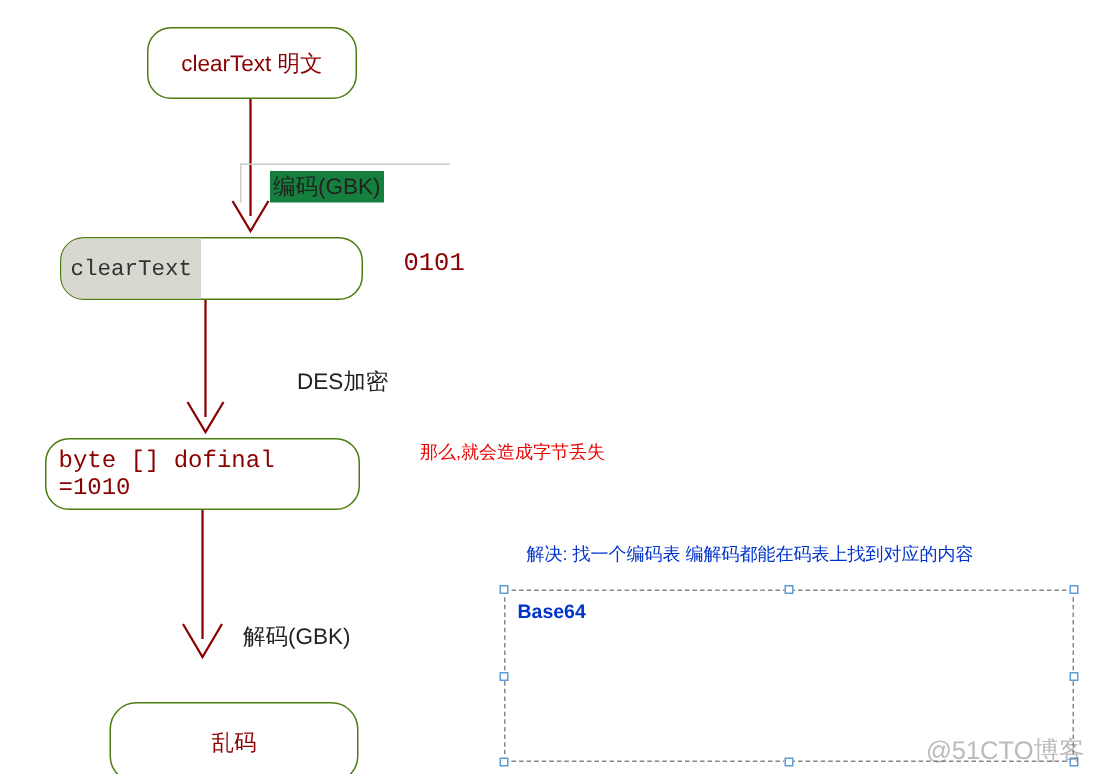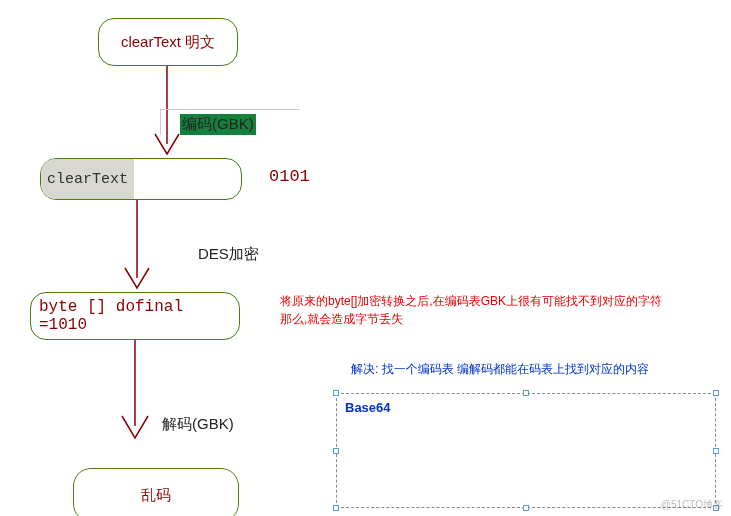--- a/index.html
+++ b/index.html
@@ -113,21 +113,21 @@
       top: 400px;
       color: #0033cc;
       font-size: 13px;
       font-weight: bold;
     }
     .watermark {
       position: absolute;
       right: 8px;
       bottom: 4px;
       color: rgba(120,120,120,0.5);
-      font-size: 10px;
+      font-size: 17px;
     }
     .label-border {
       position: absolute;
       left: 160px;
       top: 109px;
       width: 140px;
       height: 26px;
       border-top: 1px solid #ccc;
       border-left: 1px solid #ccc;
     }
@@ -157,21 +157,20 @@
   <line class="arrow-line" x1="17" y1="0" x2="17" y2="78"></line>
   <polyline class="arrow-head" points="5,68 17,88 29,68"></polyline>
 </svg>
 <div class="edge-label edge2-lbl">DES加密</div>
 
 <div class="node node3">
   <span>byte [] dofinal =1010</span>
 </div>
 
 <div class="red-note">
-  <div>将原来的byte[]加密转换之后,在编码表GBK上很有可能找不到对应的字符</div>
   <div>那么,就会造成字节丢失</div>
 </div>
 
 <div class="blue-note">解决: 找一个编码表    编解码都能在码表上找到对应的内容</div>
 
 <svg class="arrow-svg" style="left:110px; top:340px; width:50px; height:100px;">
   <line class="arrow-line" x1="25" y1="0" x2="25" y2="86"></line>
   <polyline class="arrow-head" points="12,76 25,98 38,76"></polyline>
 </svg>
 <div class="edge-label edge3-lbl">解码(GBK)</div>

